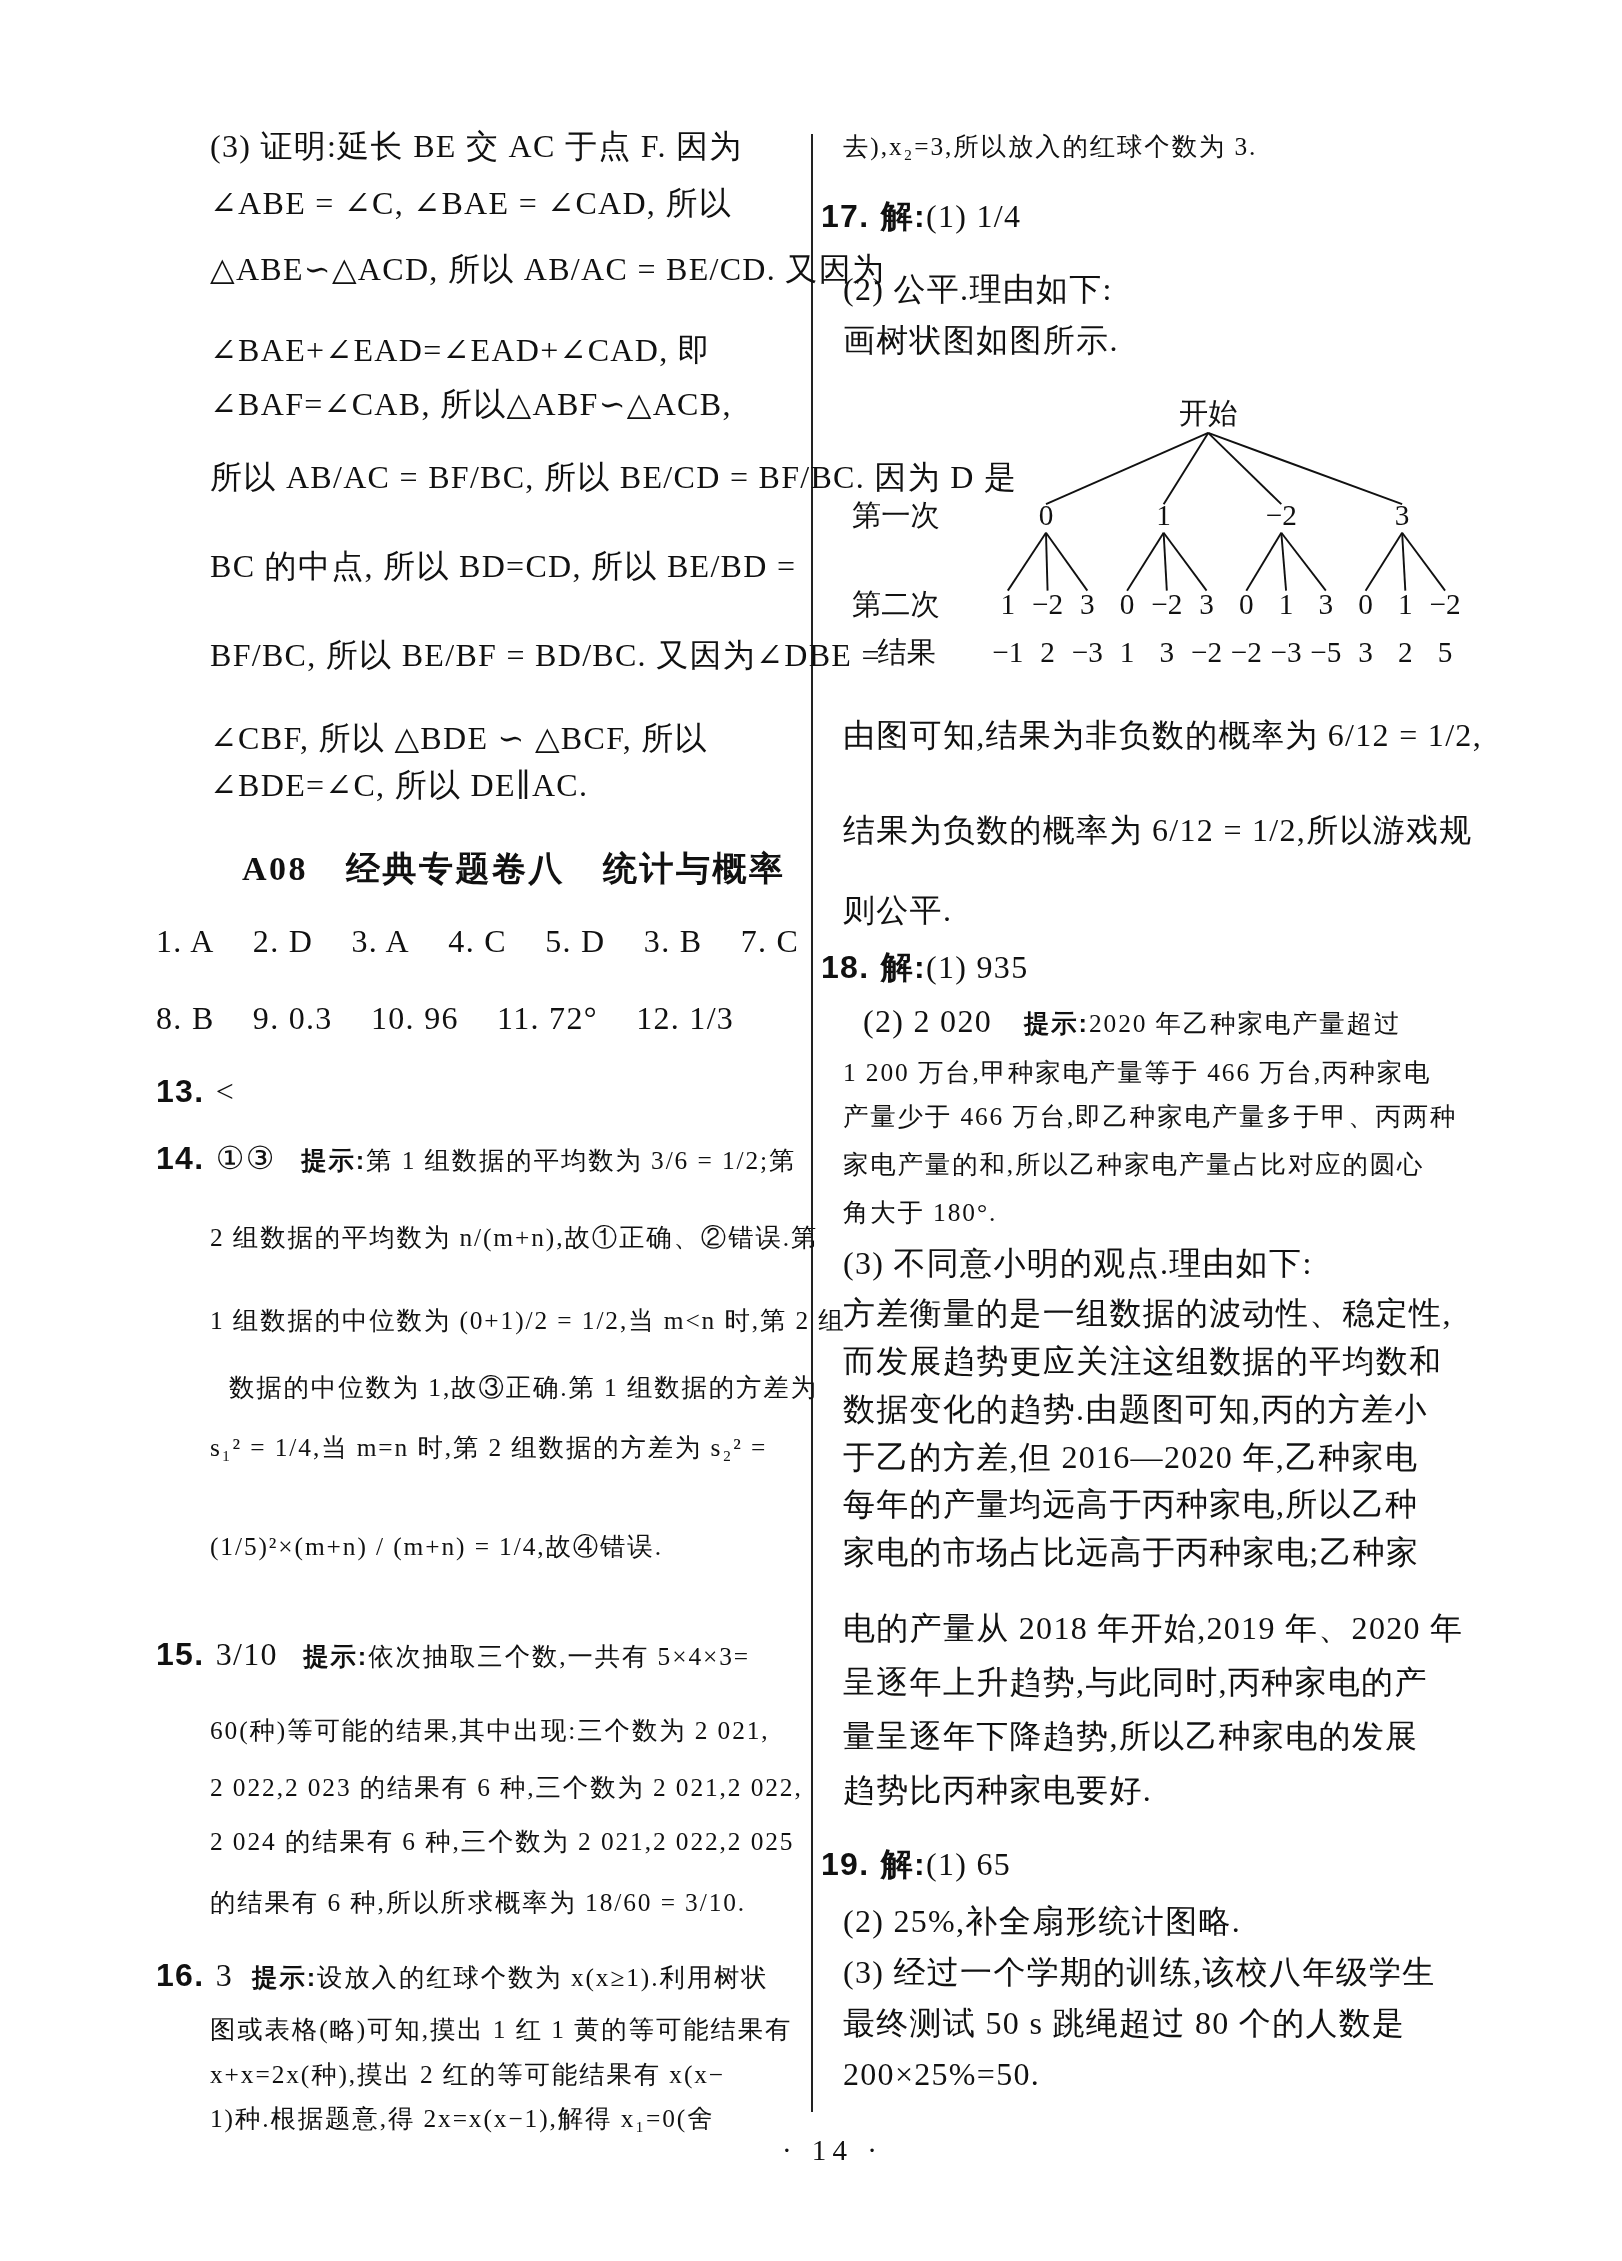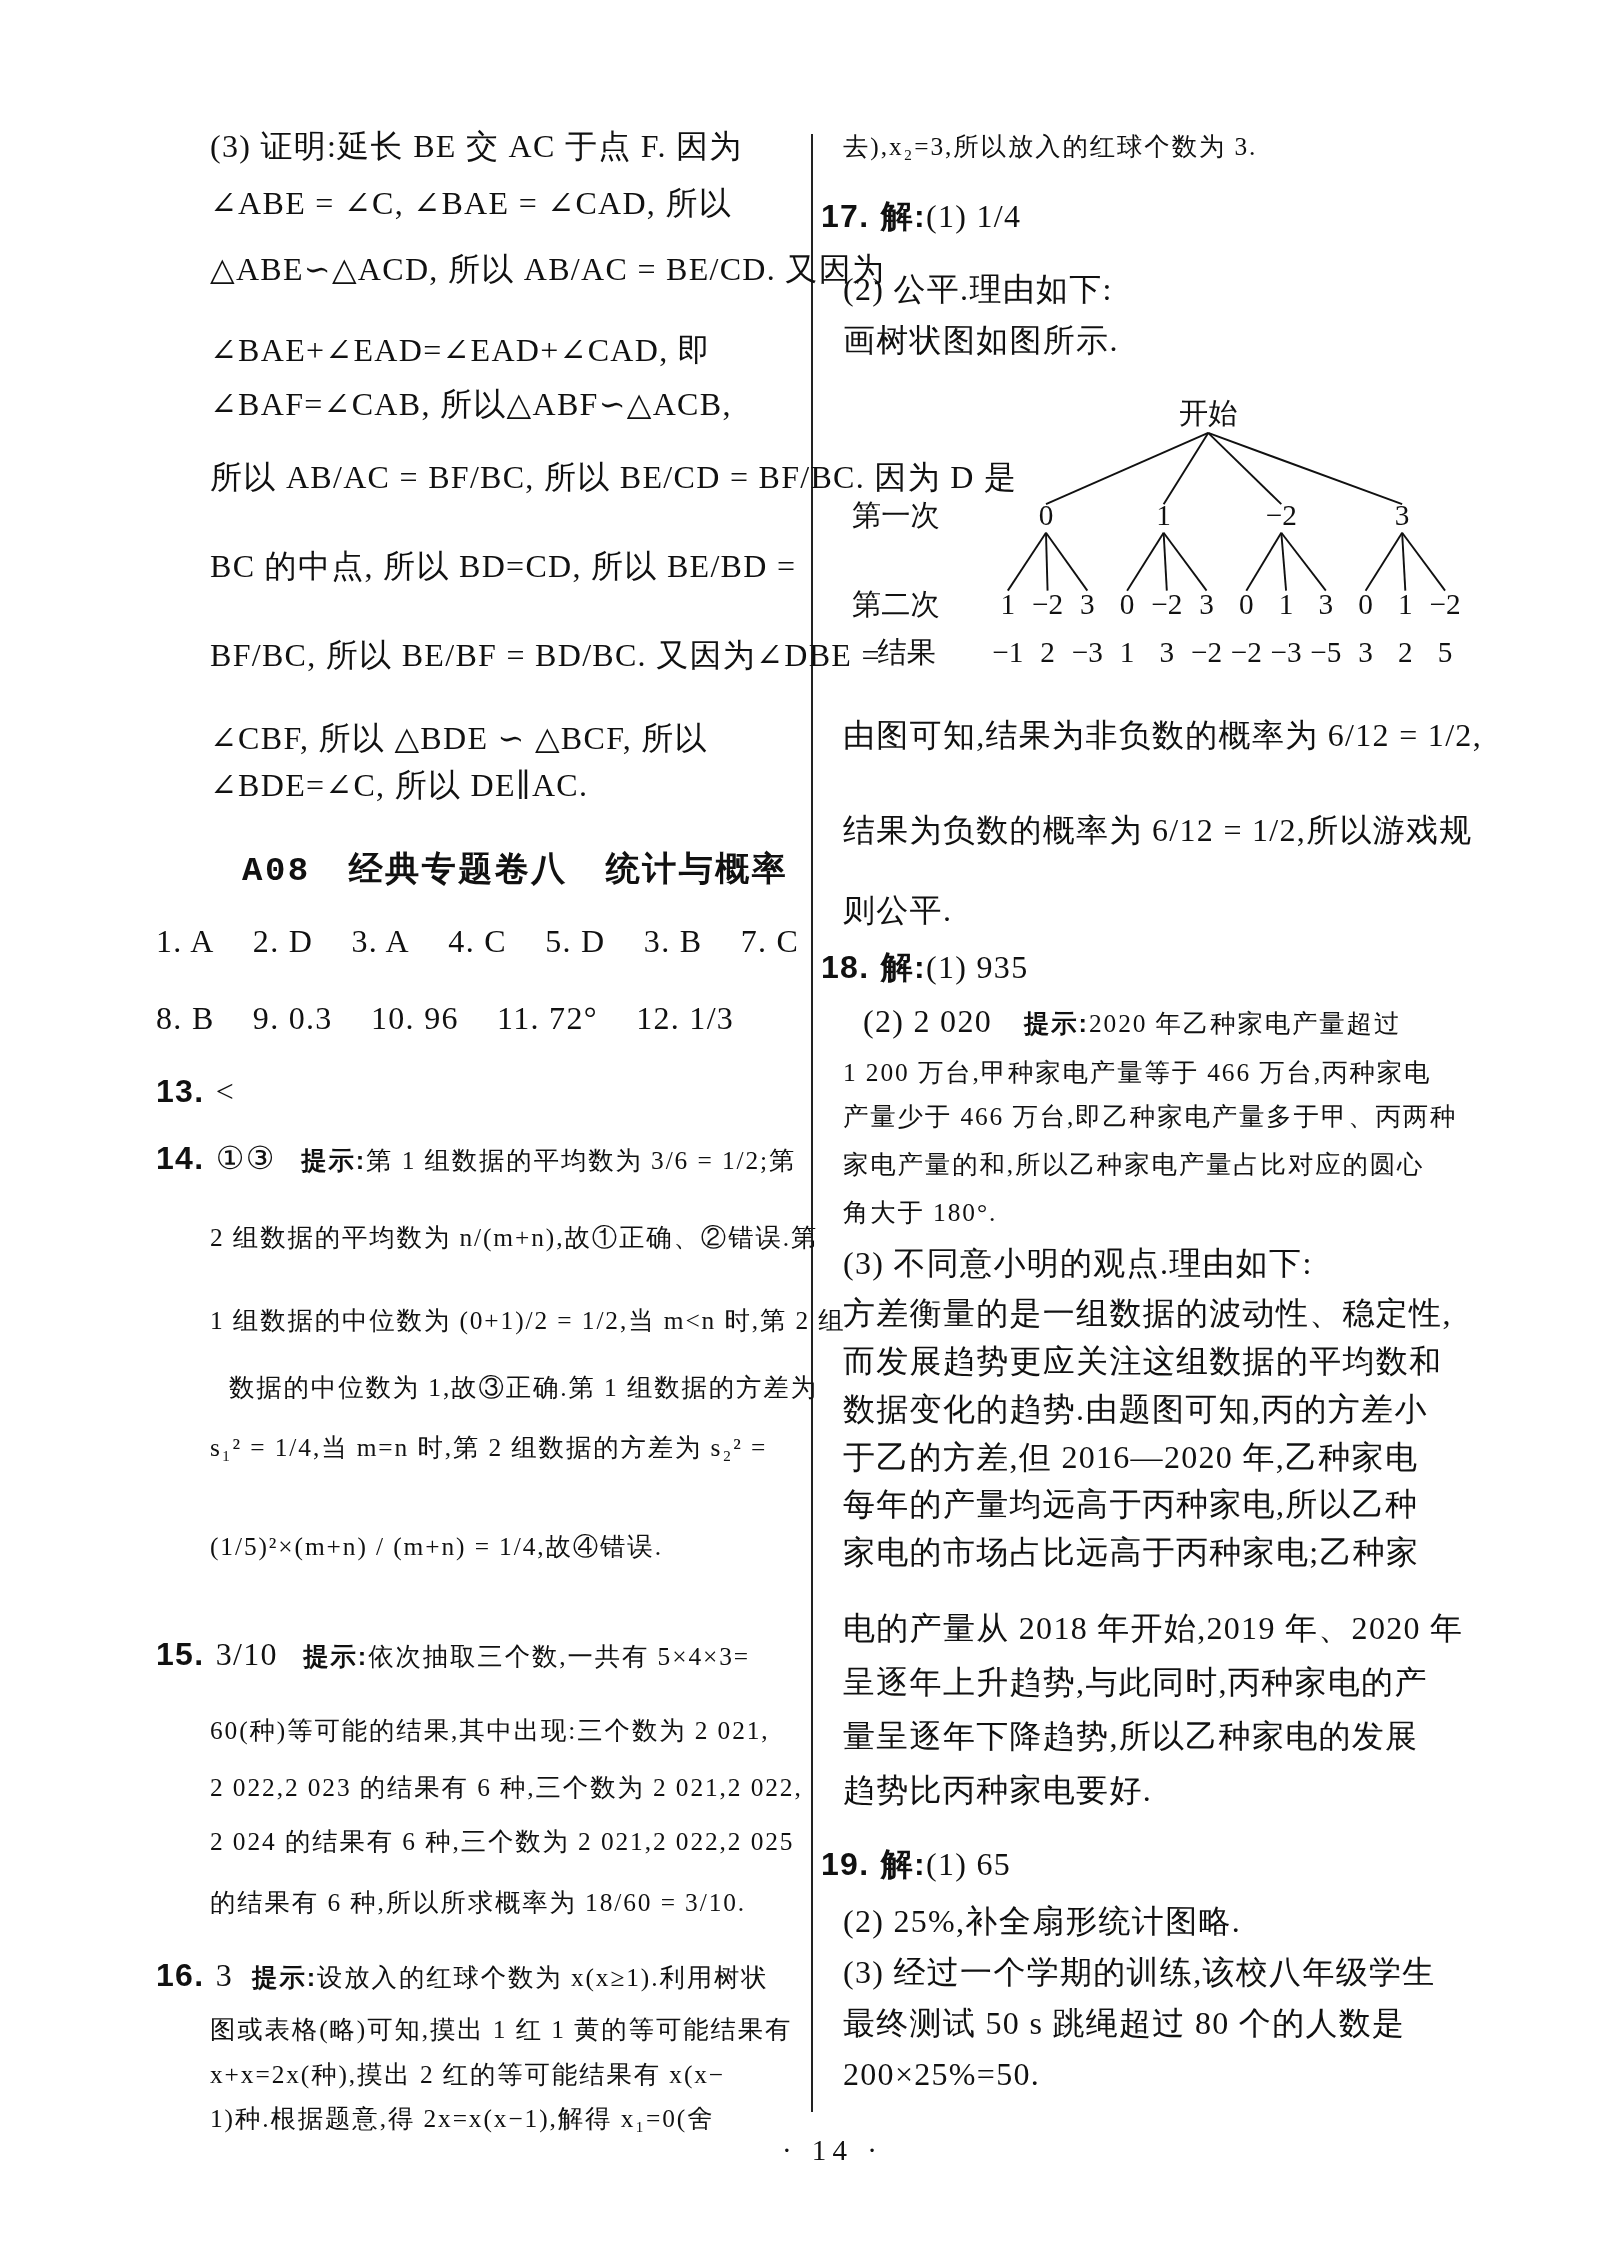--- a/index.html
+++ b/index.html
@@ -2,21 +2,21 @@
 <html style="font-size:10.2px"><head>
 <meta charset="utf-8">
 <style>
   html,body{margin:0;padding:0;background:#fff;}
   body{width:1623px;height:2261px;position:relative;overflow:hidden;font-family:"Liberation Serif","DejaVu Serif",serif;color:#111;}
   .ln{position:absolute;white-space:nowrap;font-size:32px;line-height:38px;letter-spacing:1.3px;}
   .sm{font-size:25.4px;letter-spacing:1.9px;}
   .b{font-weight:bold;font-family:"Liberation Sans","DejaVu Sans",sans-serif;}
   .num{font-weight:bold;font-family:"Liberation Sans","DejaVu Sans",sans-serif;margin-right:11.4px;}
   .divider{position:absolute;left:811px;top:134px;width:1.9px;height:1978px;background:#222;}
-  .heading{position:absolute;left:242px;top:846px;font-size:34px;font-weight:bold;font-family:Liberation Mono, monospace;letter-spacing:2.5px;white-space:nowrap;}
+  .heading{position:absolute;left:242px;top:846px;font-size:34px;font-weight:bold;font-family:Liberation Serif, serif;letter-spacing:2.5px;white-space:nowrap;}
   .heading span{margin-right:38px;}
   .ans span{margin-right:29px;}
   .pageno{position:absolute;left:782px;top:2134px;font-size:29px;letter-spacing:6.4px;}
   svg.tree{position:absolute;left:852px;top:382px;}
   svg.tree line{stroke:#111;stroke-width:3;}
   svg.tree text{font-family:"Liberation Serif","DejaVu Serif",serif;font-size:46px;fill:#111;}
 </style>
 </head>
 <body>
 

